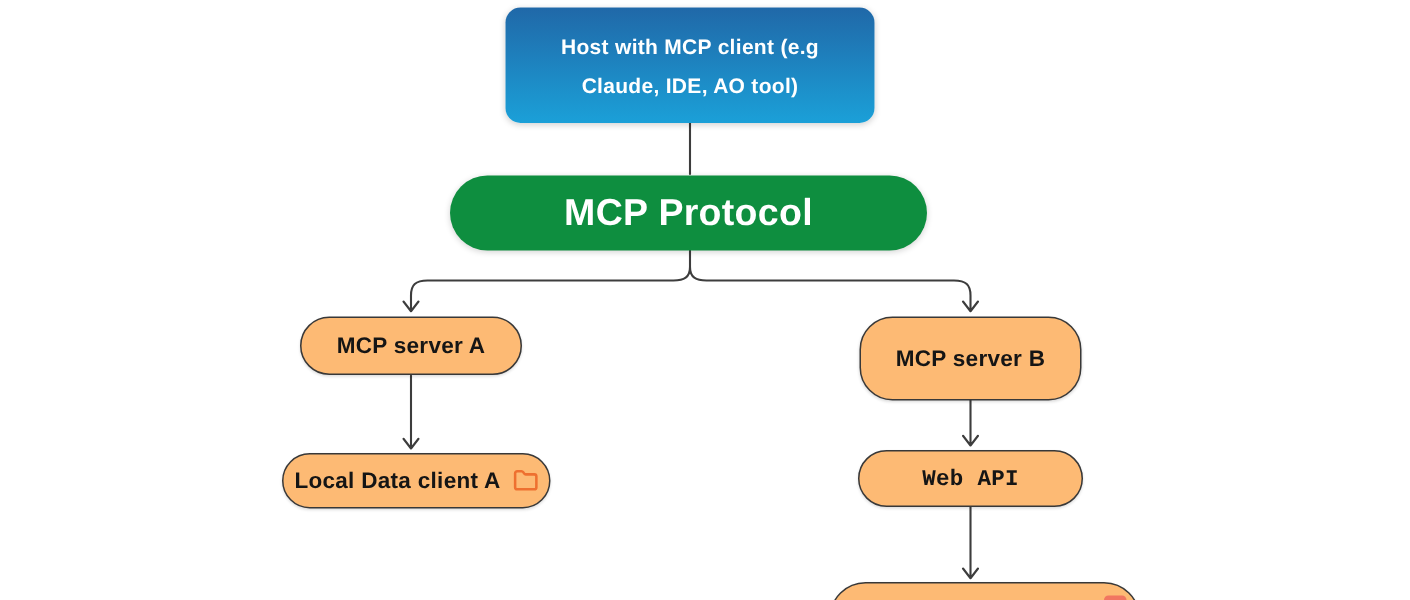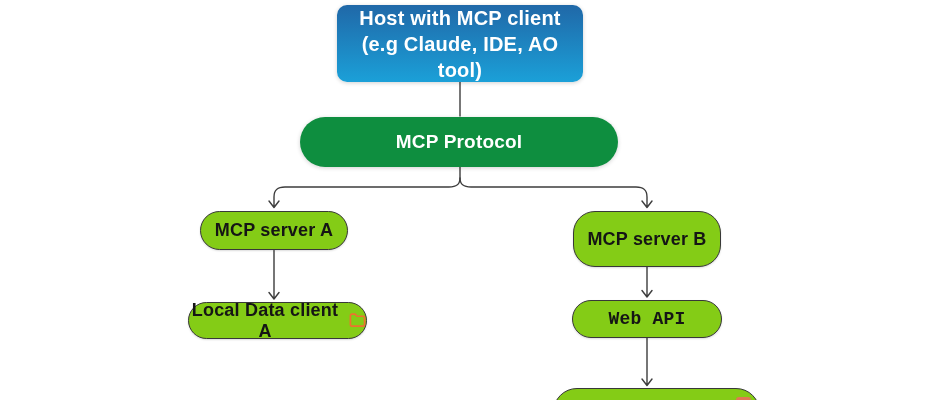--- a/index.html
+++ b/index.html
@@ -37,38 +37,38 @@
     position:absolute;
     display:flex;align-items:center;justify-content:center;
     text-align:center;
     letter-spacing:.2px;
   }
   .node-host{
     left:337px;top:5px;width:246px;height:77px;
     border-radius:10px;
     background:linear-gradient(180deg,var(--host-gradient-top) 0%,var(--host-gradient-bottom) 100%);
     color:#ffffff;
-    font-size:20px;font-weight:bold;line-height:26px;
+    font-size:14px;font-weight:bold;line-height:26px;
     padding:0 14px;
     box-shadow:0 1px 4px rgba(0,0,0,.18);
   }
   .node-protocol{
     left:300px;top:117px;width:318px;height:50px;
     border-radius:26px;
     background:var(--protocol-green);
     color:#ffffff;
-    font-size:19px;font-weight:bold;
+    font-size:25px;font-weight:bold;
     box-shadow:0 1px 4px rgba(0,0,0,.18);
   }
   .node-pill{
-    background:#84cc16;
+    background:#fdba74;
     border:1.5px solid var(--node-border);
     border-radius:22px;
     color:var(--node-text);
-    font-size:18px;font-weight:bold;
+    font-size:15px;font-weight:bold;
     box-shadow:0 1px 2px rgba(0,0,0,.14);
     gap:8px;
     align-items:center;
   }
   .node-server-a{left:200px;top:211px;width:148px;height:39px;}
   .node-server-b{left:573px;top:211px;width:148px;height:56px;}
   .node-local-data{left:188px;top:302px;width:179px;height:37px;}
   .node-web-api{left:572px;top:300px;width:150px;height:38px;font-family:Liberation Mono, monospace;}
   .node-bottom{
     left:553px;top:388px;width:207px;height:52px;

